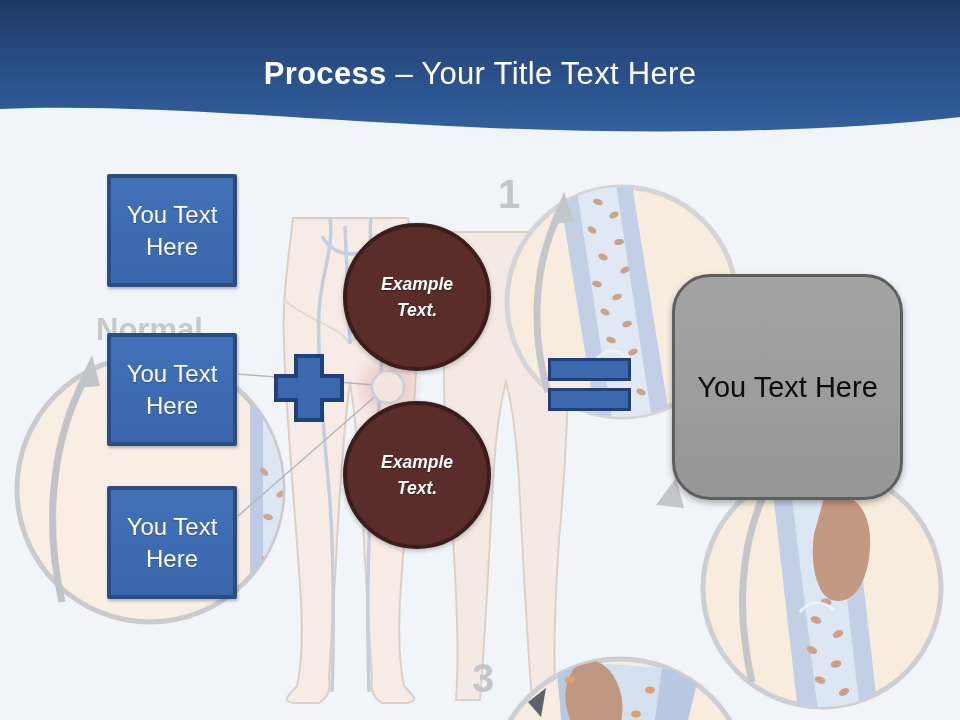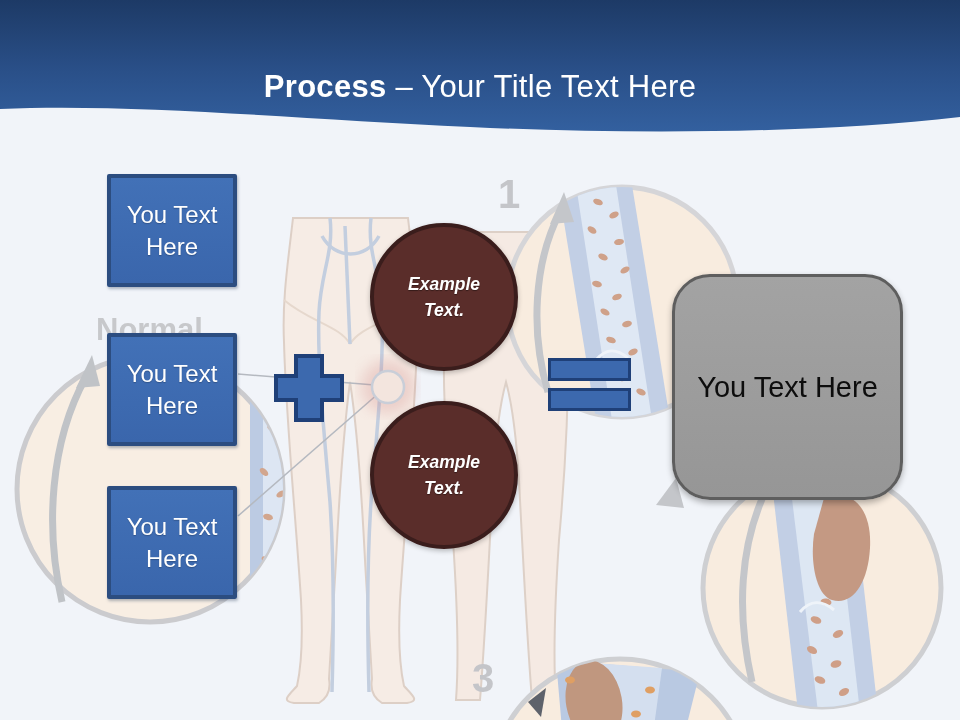--- a/index.html
+++ b/index.html
@@ -1,21 +1,21 @@
 <!DOCTYPE html>
 <html><head>
 <meta charset="utf-8">
 <style>
   html,body{margin:0;padding:0;background:#ffffff;}
   .slide{position:relative;width:960px;height:720px;overflow:hidden;
          background:#f1f4f9;font-family:"Liberation Sans",sans-serif;}
   
   .header-wrap{position:absolute;top:0;left:0;width:960px;height:140px;z-index:3;}
   .header-wrap svg{display:block;}
-  .slide-title{position:absolute;top:69px;left:0;width:960px;text-align:center;
+  .slide-title{position:absolute;top:56px;left:0;width:960px;text-align:center;
                color:#ffffff;font-size:31px;letter-spacing:.3px;z-index:4;}
   .slide-title .t-bold{font-weight:bold;}
   .slide-title .t-rest{font-weight:normal;}
   
   .bg{position:absolute;top:0;left:0;z-index:1;}
   .bg text{font-family:"Liberation Sans",sans-serif;}
   
   .step-box{position:absolute;left:107px;width:130px;height:113px;box-sizing:border-box;
             background:linear-gradient(180deg,#4271b7 0%,#3a66ac 100%);
             border:4px solid #2c4d80;border-radius:2px;
@@ -24,21 +24,21 @@
   .step-box .lbl{width:110px;text-align:center;color:#ffffff;font-size:24px;line-height:1.33;
                  text-shadow:0 1px 1px rgba(30,50,80,.4);}
   .sb1{top:174px;} .sb2{top:333px;} .sb3{top:486px;}
   
   .op{position:absolute;z-index:6;}
   .plus{left:274px;top:354px;}
   .equals{left:546px;top:358px;width:86px;}
   .equals .bar{box-sizing:border-box;width:83px;height:23px;margin:0 0 7px 2px;
                background:#3c69ae;border:3px solid #1f4078;}
   
-  .ex-circle{position:absolute;left:370px;width:148px;height:148px;box-sizing:border-box;
+  .ex-circle{position:absolute;left:343px;width:148px;height:148px;box-sizing:border-box;
              border-radius:50%;background:#5a2d2a;border:4px solid #3a1d1c;
              box-shadow:0 2px 5px rgba(0,0,0,.25);
              display:flex;align-items:center;justify-content:center;z-index:6;}
   .ex-circle .lbl{width:92px;text-align:center;color:#ffffff;font-size:17.5px;font-weight:bold;
                   font-style:italic;line-height:1.5;text-shadow:0 1px 1px rgba(0,0,0,.4);}
   .exc1{top:223px;} .exc2{top:401px;}
   
   .result-box{position:absolute;left:672px;top:274px;width:231px;height:226px;box-sizing:border-box;
               background:linear-gradient(180deg,#a3a3a3 0%,#969696 100%);
               border:3px solid #5e5e5e;border-radius:38px;

